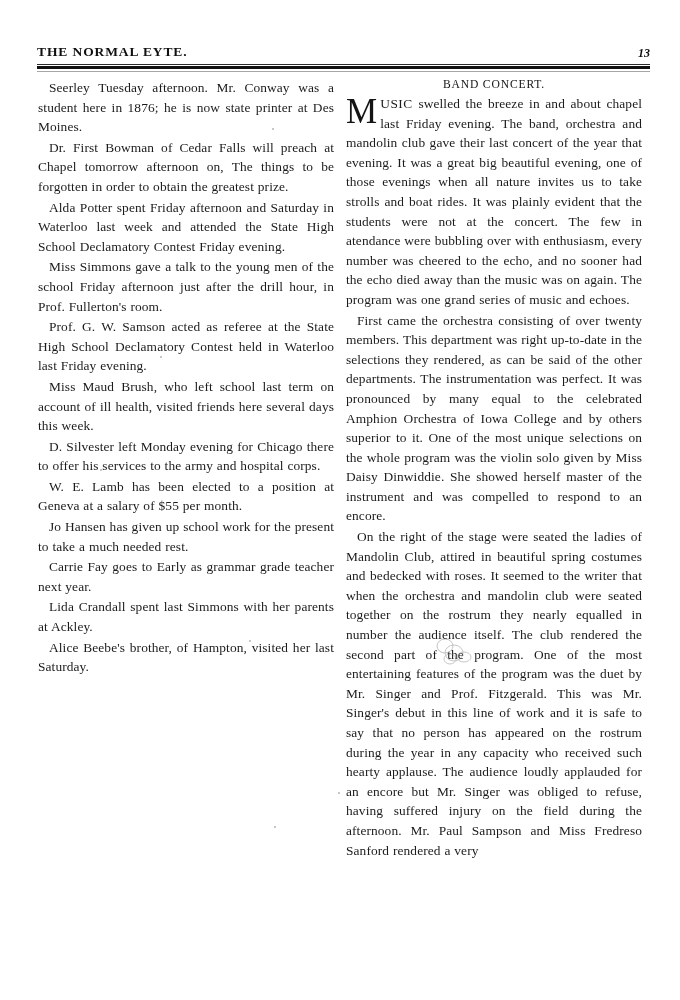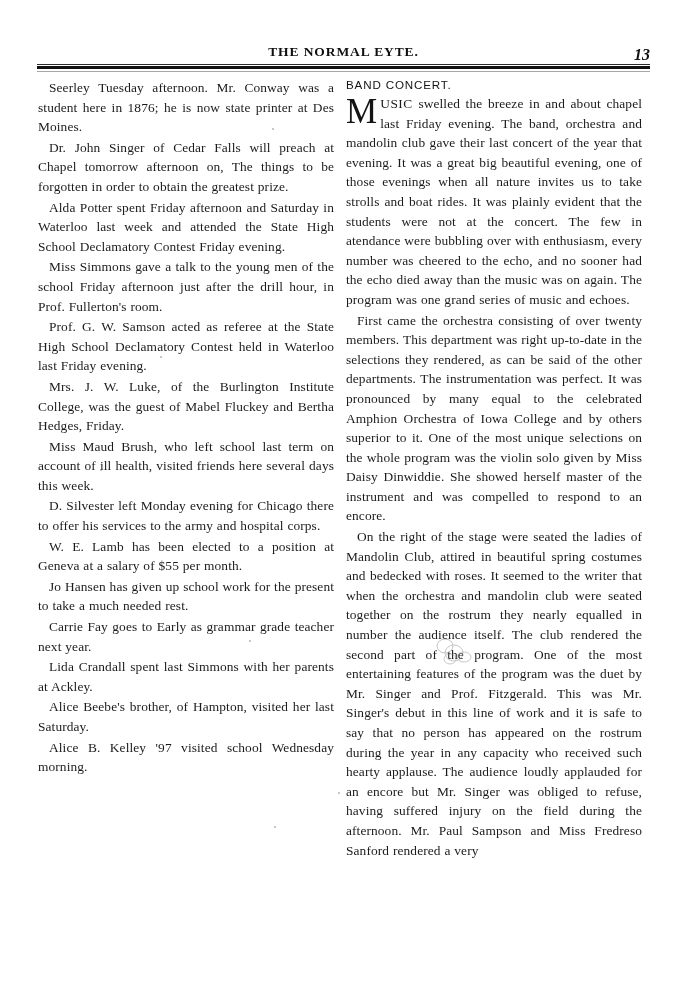--- a/index.html
+++ b/index.html
@@ -28,36 +28,35 @@
     left: 37px;
     top: 44px;
     width: 613px;
     height: 22px;
   }
   .masthead-title {
     position: absolute;
     left: 0;
     top: 0;
     width: 613px;
-    text-align: center;
     font-family: "Liberation Serif", "DejaVu Serif", serif;
     font-weight: bold;
     font-size: 13.5px;
     letter-spacing: 0.9px;
     color: #101010;
     white-space: nowrap;
   }
   .masthead-folio {
     position: absolute;
     right: 0;
     top: 2px;
     font-family: "Liberation Serif", "DejaVu Serif", serif;
     font-weight: bold;
     font-style: italic;
-    font-size: 16px;
+    font-size: 12px;
     color: #101010;
   }
 
   
   .rule-group {
     position: absolute;
     left: 37px;
     top: 64px;
     width: 613px;
     height: 8px;
@@ -119,24 +118,24 @@
   }
   .col p + p {
     margin-top: 1px;
   }
 
   
   .art-head {
     font-size: 11.6px;
     font-weight: normal;
     letter-spacing: 0.85px;
-    text-align: left;
+    text-align: center;
     margin: 0 0 3px 0;
     color: #131313;
-    font-family: Liberation Sans, sans-serif;
+    font-family: Liberation Serif, serif;
   }
 
   
   .dropcap-para {
     position: relative;
     min-height: 40px;
   }
   .dropcap {
     float: left;
     font-size: 35px;
@@ -182,33 +181,31 @@
   <div class="rule-group">
     <div class="rule-thin"></div>
     <div class="rule-thick"></div>
     <div class="rule-hair"></div>
   </div>
 
   <div class="columns">
 
     <div class="col col-left">
       <p class="indent">Seerley Tuesday afternoon.  Mr. Conway was a student here in 1876; he is now state printer at Des Moines.</p>
-      <p class="indent">Dr. John Singer of Cedar Falls will preach at Chapel tomorrow afternoon on, The things to be forgotten in order to obtain the greatest prize.</p>
+      <p class="indent">Dr. First Bowman of Cedar Falls will preach at Chapel tomorrow afternoon on, The things to be forgotten in order to obtain the greatest prize.</p>
       <p class="indent">Alda Potter spent Friday afternoon and Saturday in Waterloo last week and attended the State High School Declamatory Contest Friday evening.</p>
       <p class="indent">Miss Simmons gave a talk to the young men of the school Friday afternoon just after the drill hour, in Prof. Fullerton's room.</p>
       <p class="indent">Prof. G. W. Samson acted as referee at the State High School Declamatory Contest held in Waterloo last Friday evening.</p>
-      <p class="indent">Mrs. J. W. Luke, of the Burlington Institute College, was the guest of Mabel Fluckey and Bertha Hedges, Friday.</p>
       <p class="indent">Miss Maud Brush, who left school last term on account of ill health, visited friends here several days this week.</p>
       <p class="indent">D. Silvester left Monday evening for Chicago there to offer his services to the army and hospital corps.</p>
       <p class="indent">W. E. Lamb has been elected to a position at Geneva at a salary of $55 per month.</p>
       <p class="indent">Jo Hansen has given up school work for the present to take a much needed rest.</p>
       <p class="indent">Carrie Fay goes to Early as grammar grade teacher next year.</p>
       <p class="indent">Lida Crandall spent last Simmons with her parents at Ackley.</p>
       <p class="indent">Alice Beebe's brother, of Hampton, visited her last Saturday.</p>
-      <p class="indent">Alice B. Kelley '97 visited school Wednesday morning.</p>
     </div>
 
     <div class="col col-right">
       <div class="art-head">BAND CONCERT.</div>
 
       <p class="dropcap-para"><span class="dropcap">M</span><span class="smallcaps-run">USIC</span><span> swelled the breeze in and about chapel last Friday evening.  The band, orchestra and mandolin club gave their last concert of the year that evening. It was a great big beautiful evening, one of those evenings when all nature invites us to take strolls and boat rides.  It was plainly evident that the students were not at the concert.  The few in atendance were bubbling over with enthusiasm, every number was cheered to the echo, and no sooner had the echo died away than the music was on again.  The program was one grand series of music and echoes.</span></p>
 
       <p class="indent">First came the orchestra consisting of over twenty members.  This department was right up-to-date in the selections they rendered, as can be said of the other departments.  The instrumentation was perfect.  It was pronounced by many equal to the celebrated Amphion Orchestra of Iowa College and by others superior to it.  One of the most unique selections on the whole program was the violin solo given by Miss Daisy Dinwiddie.  She showed herself master of the instrument and was compelled to respond to an encore.</p>
       <p class="indent">On the right of the stage were seated the ladies of Mandolin Club, attired in beautiful spring costumes and bedecked with roses. It seemed to the writer that when the orchestra and mandolin club were seated together on the rostrum they nearly equalled in number the audience itself.  The club rendered the second part of the program. One of the most entertaining features of the program was the duet by Mr. Singer and Prof. Fitzgerald.  This was Mr. Singer's debut in this line of work and it is safe to say that no person has appeared on the rostrum during the year in any capacity who received such hearty applause. The audience loudly applauded for an encore but Mr. Singer was obliged to refuse, having suffered injury on the field during the afternoon.  Mr. Paul Sampson and Miss Fredreso Sanford rendered a very</p>
     </div>

